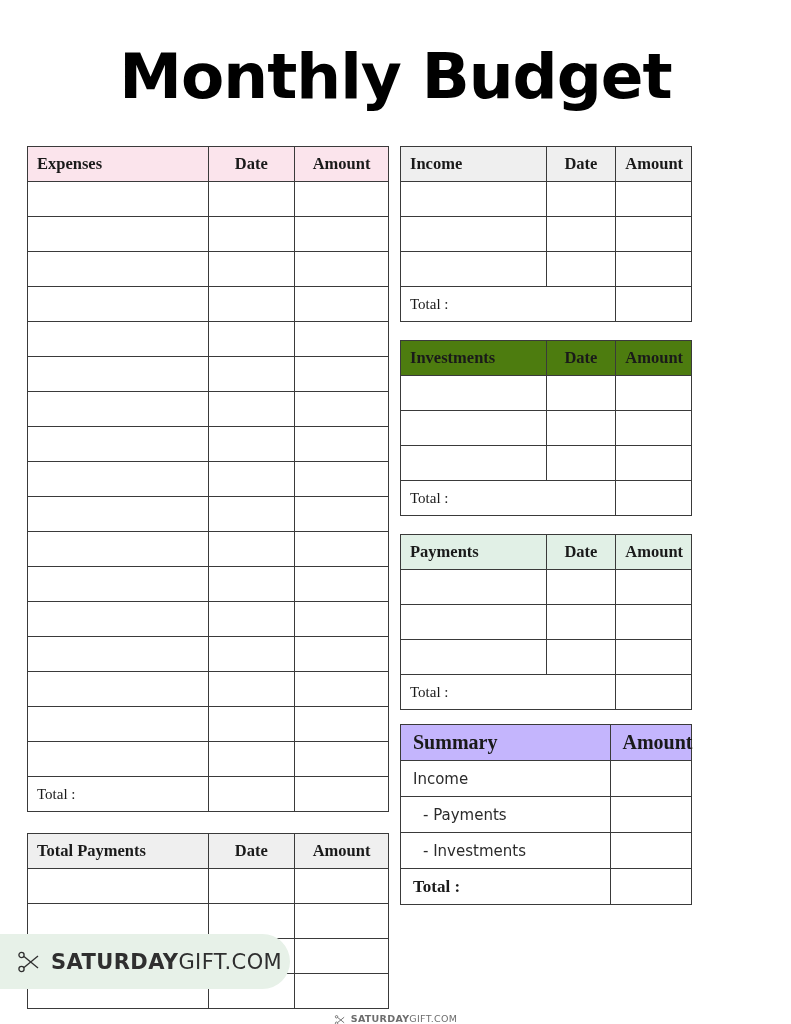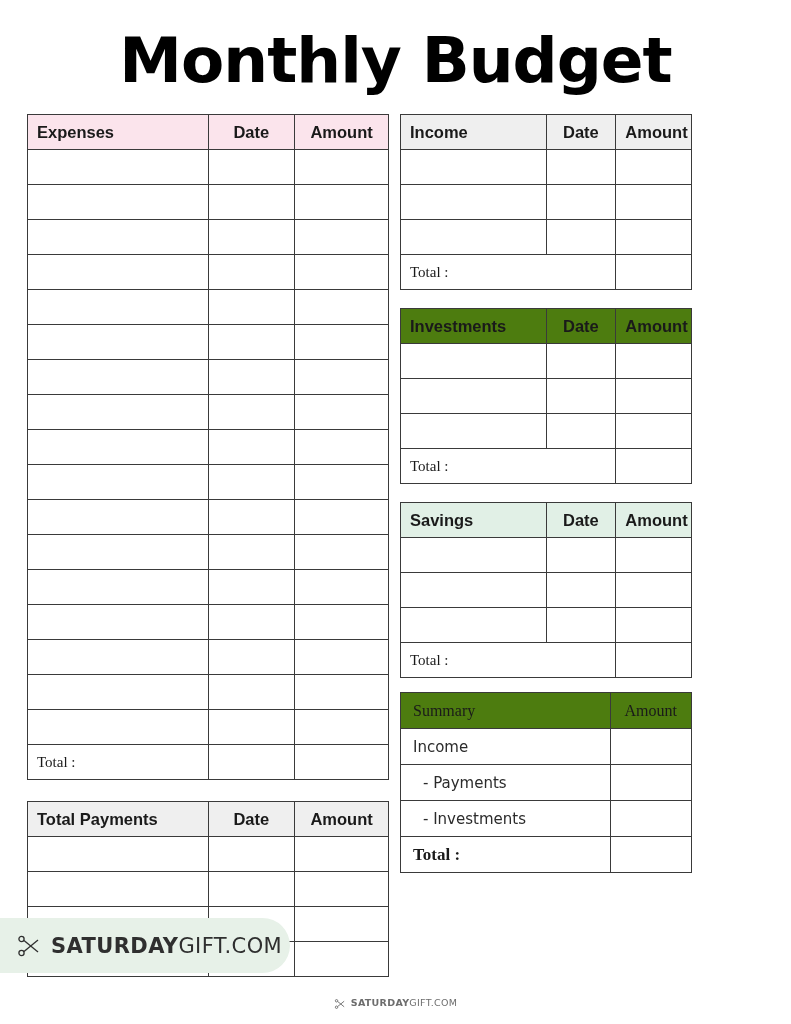--- a/index.html
+++ b/index.html
@@ -23,21 +23,21 @@
     height: 1024px;
     background: #fff;
   }
 
   .title {
     text-align: center;
     font-family: "DejaVu Sans", sans-serif;
     font-weight: bold;
     font-size: 63px;
     letter-spacing: -1px;
-    margin: 0;
+    margin: 16px;
     padding-top: 28px;
     line-height: 1.05;
     color: #000;
   }
 
   .columns {
     display: flex;
     gap: 11px;
     padding: 20px 27px 0 27px;
   }
@@ -52,21 +52,21 @@
   table.bt td, table.bt th {
     border: 1px solid #3a3a3a;
     height: 35px;
     padding: 0 9px;
     font-size: 15px;
     font-weight: normal;
     text-align: left;
     vertical-align: middle;
   }
   table.bt th {
-    font-family: Liberation Sans, sans-serif;
+    font-family: Liberation Serif, serif;
     font-weight: bold;
     font-size: 16.5px;
   }
   .c-desc { width: 50%; }
   .c-date { width: 24%; text-align: center !important; }
   .c-amt  { width: 26%; text-align: center !important; }
 
   th.c-date, th.c-amt { text-align: center !important; }
 
   .hdr-pink th   { background: #fbe4ec; }
@@ -90,24 +90,24 @@
     width: 100%;
     table-layout: fixed;
   }
   table.summary th, table.summary td {
     border: 1px solid #3a3a3a;
     height: 36px;
     padding: 0 12px;
     vertical-align: middle;
   }
   table.summary th {
-    background: #4d7c0f;
+    background: #c4b5fd;
     font-family: "Liberation Serif", serif;
-    font-weight: normal;
-    font-size: 16px;
+    font-weight: bold;
+    font-size: 20px;
     text-align: left;
   }
   table.summary th.s-amt { text-align: center; width: 28%; }
   table.summary td.s-label {
     font-family: "DejaVu Sans", sans-serif;
     font-size: 15px;
     color: #2b2b2b;
   }
   table.summary td.s-label.indent { padding-left: 22px; }
   table.summary td.s-total {
@@ -398,21 +398,21 @@
       <div class="spacer-18"></div>
 
       <table class="bt hdr-mint">
         <colgroup>
             <col class="c-desc">
             <col class="c-date">
             <col class="c-amt">
           </colgroup>
         <thead>
           <tr>
-            <th class="c-desc">Savings</th>
+            <th class="c-desc">Payments</th>
             <th class="c-date">Date</th>
             <th class="c-amt">Amount</th>
           </tr>
         </thead>
         <tbody>
           <tr>
               <td></td>
               <td></td>
               <td></td>
             </tr>

